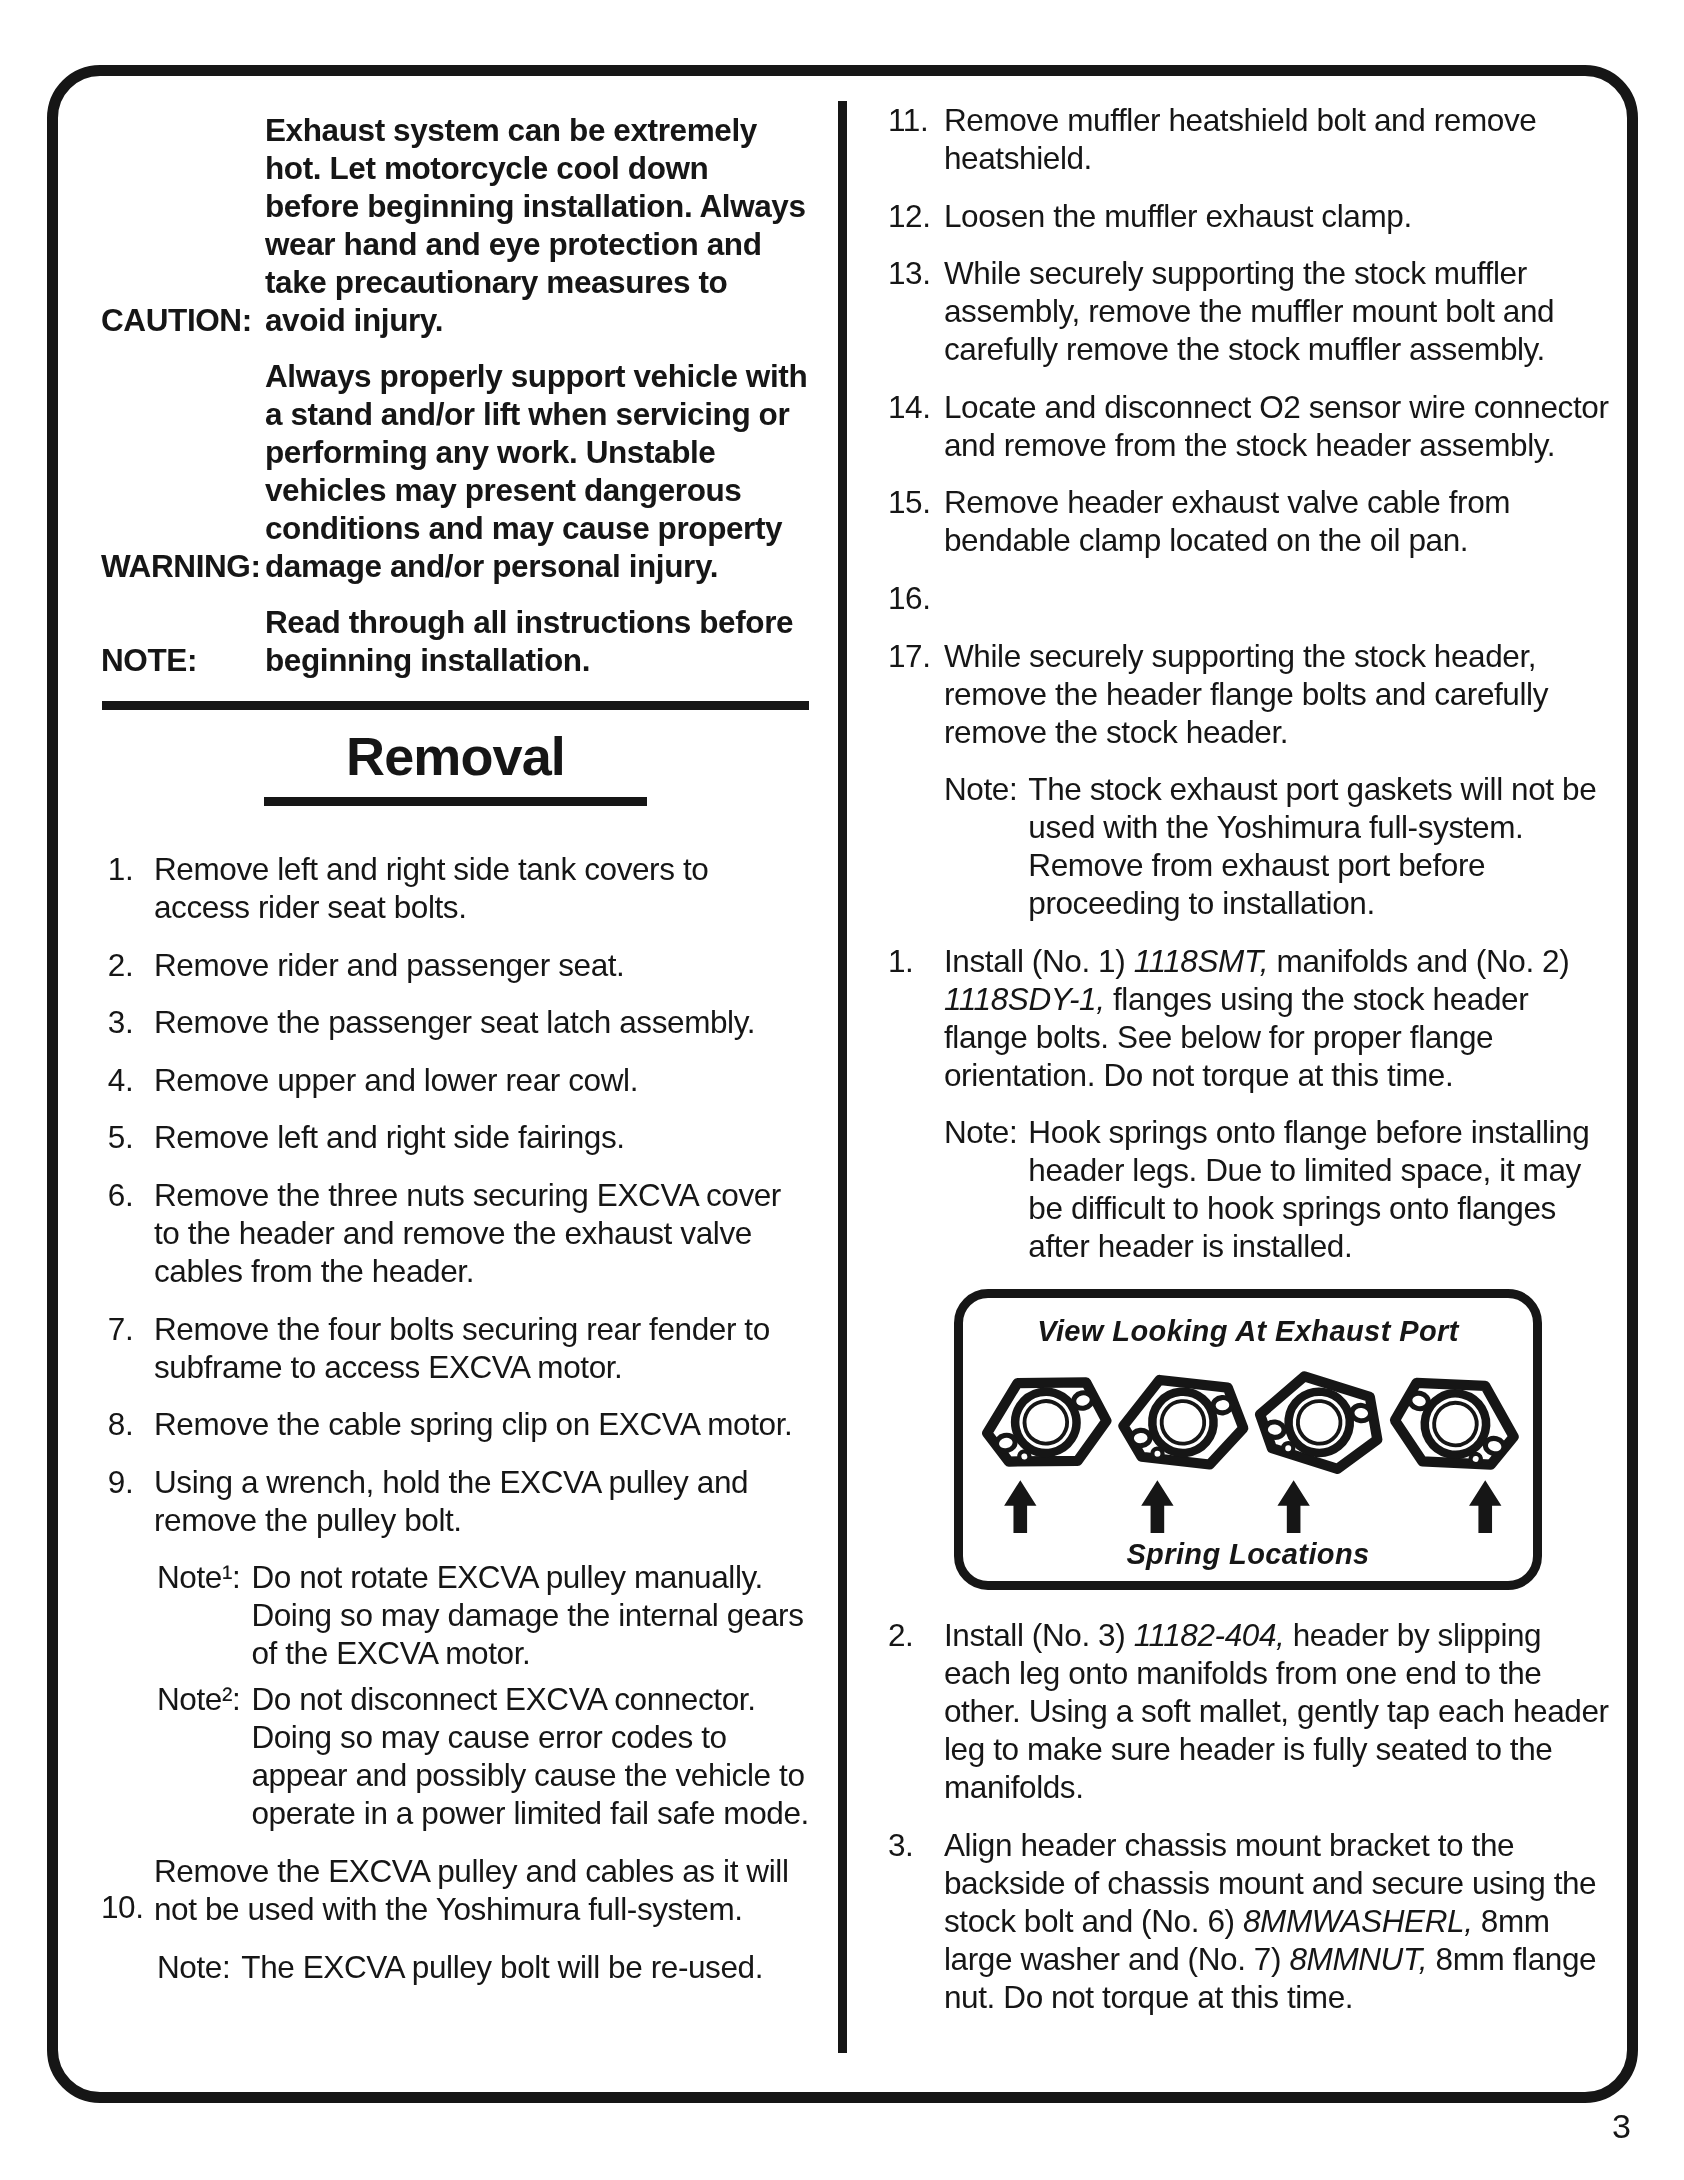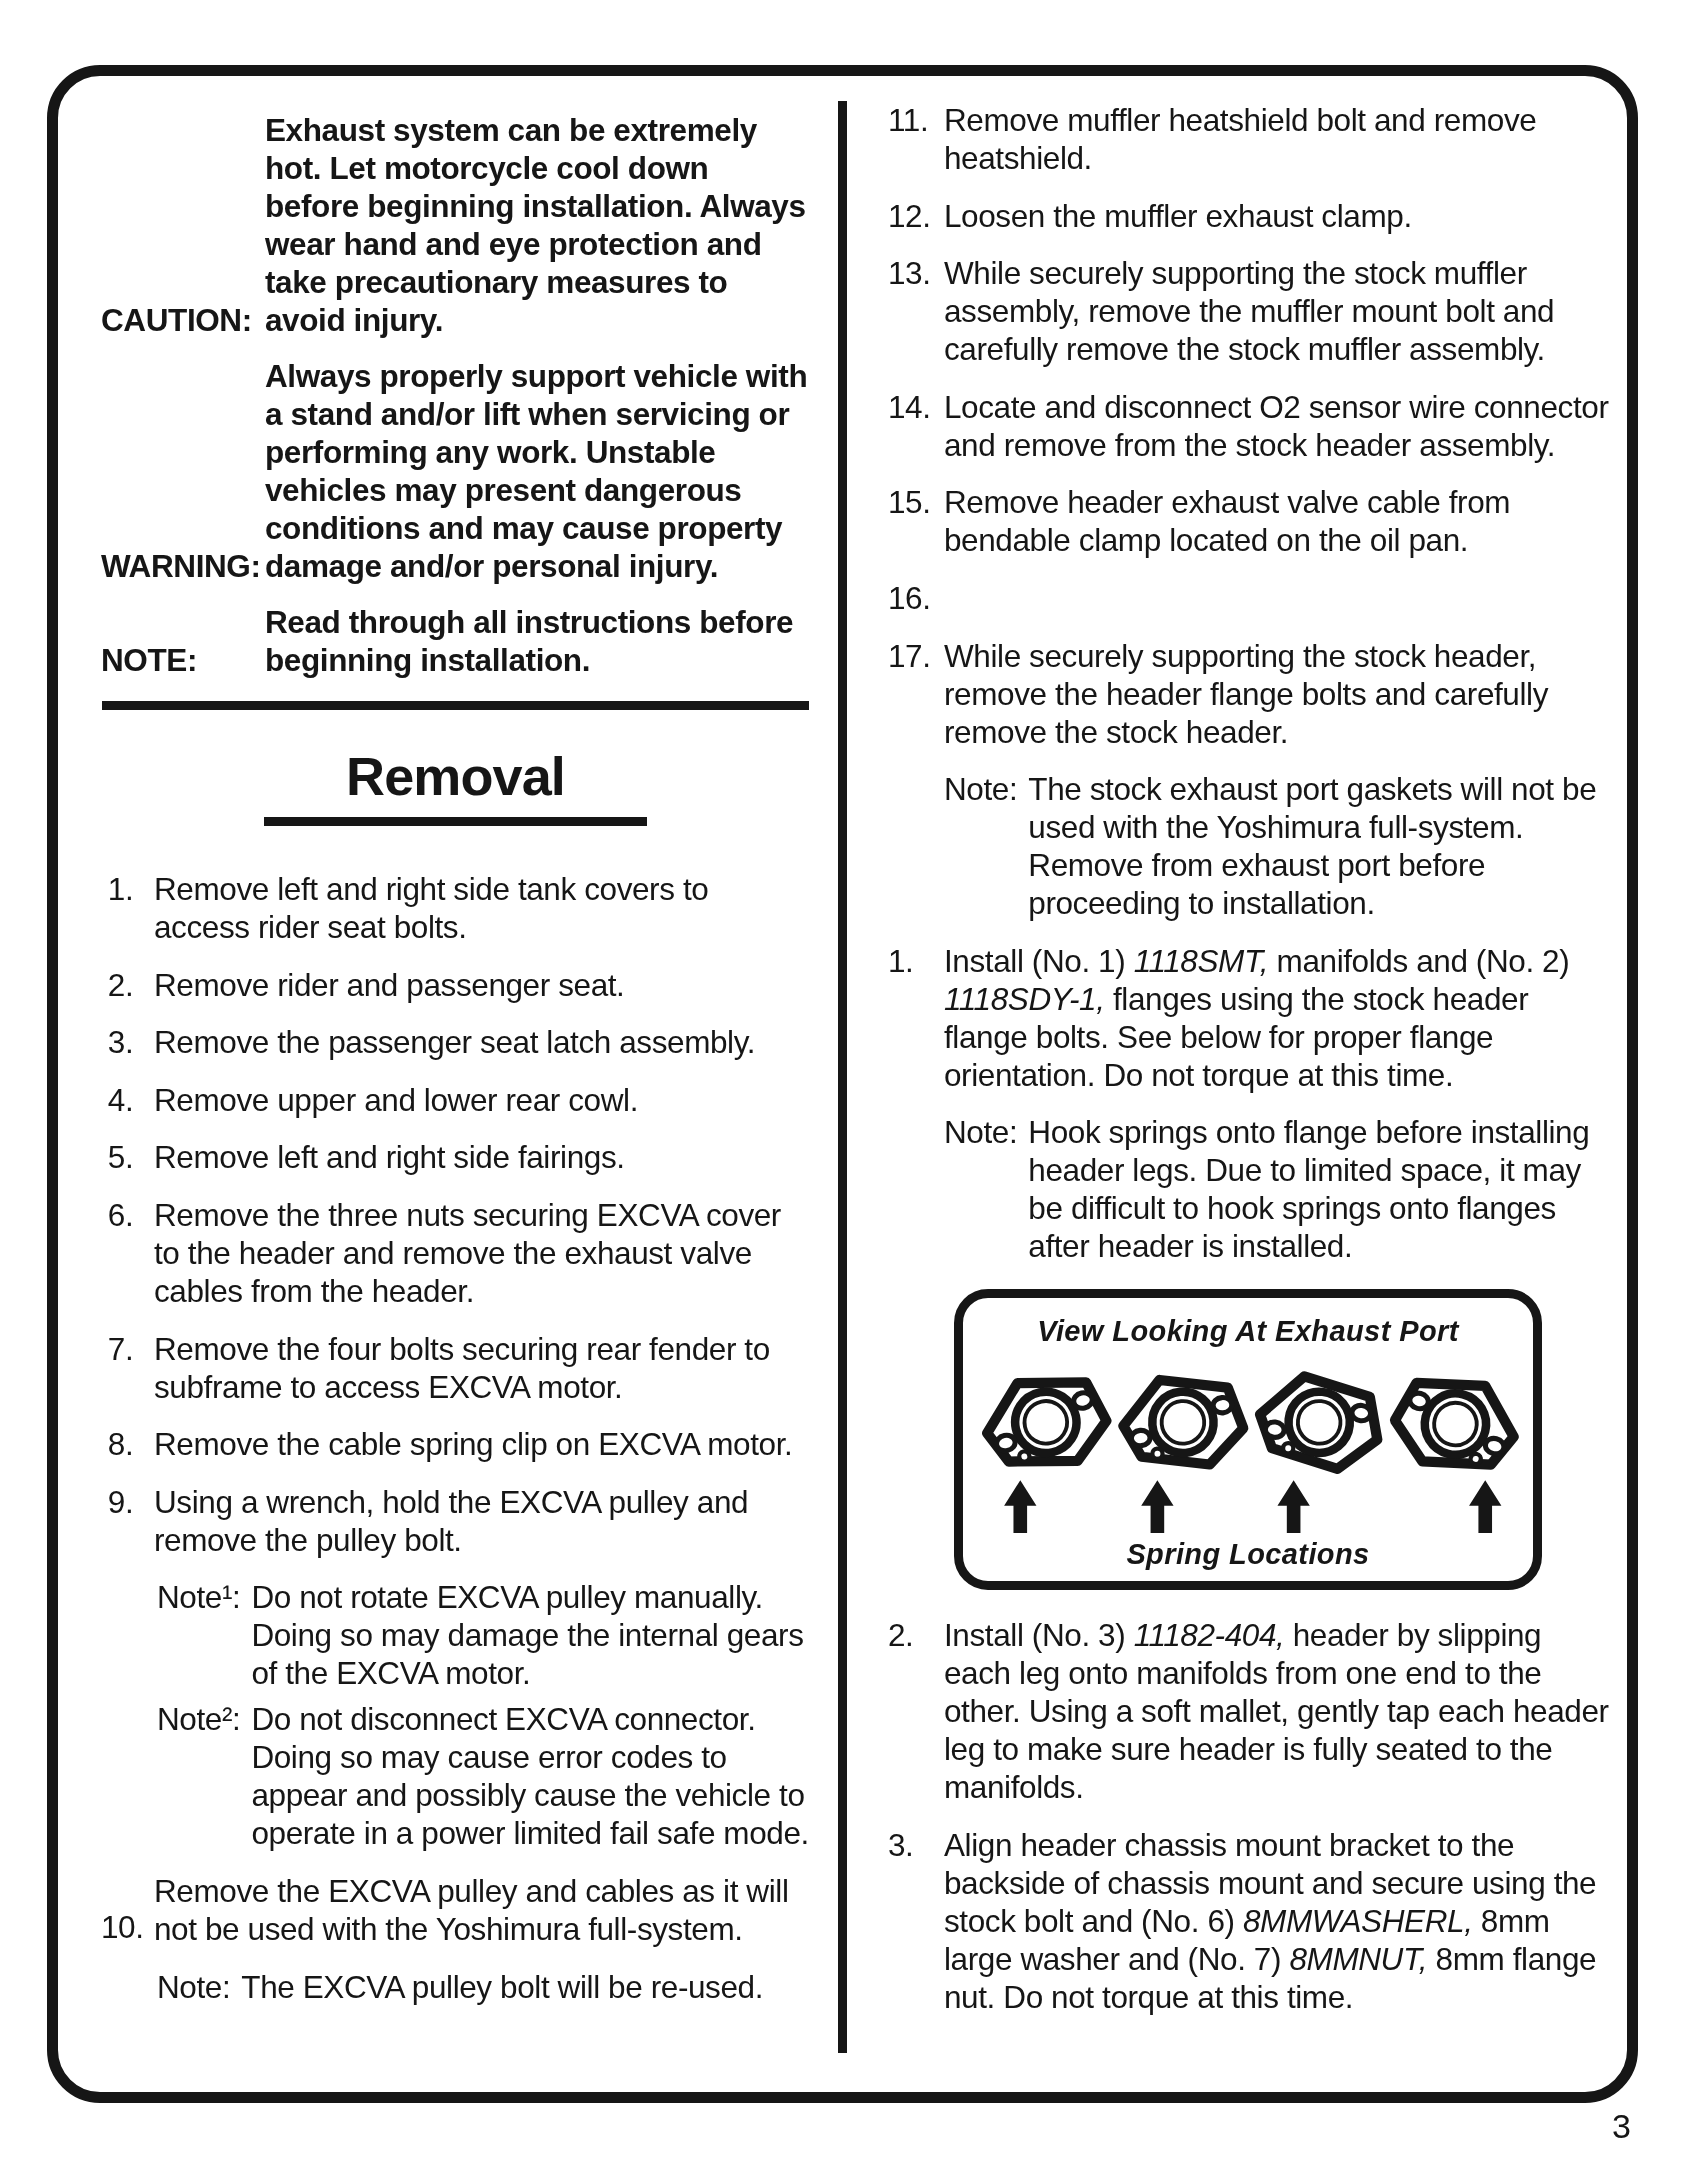--- a/index.html
+++ b/index.html
@@ -15,21 +15,21 @@
   #v-divider{position:absolute;left:838px;top:101px;width:8.5px;height:1952px;background:#161616;}
   #left-col{position:absolute;left:101px;top:111px;width:709px;}
   #right-col{position:absolute;left:888px;top:101px;width:726px;}
 
   .safety-row{display:flex;font-weight:700;margin-bottom:18px;align-items:flex-end;}
   .safety-label{flex:0 0 164px;}
   .safety-text{flex:1;}
 
   .h-divider{width:707px;height:9.4px;background:#161616;margin:22px 0 0 0.9px;}
 
-  .section-head{text-align:center;margin:36px 0 0 0;}
+  .section-head{text-align:center;margin:16px 0 0 0;}
   .section-title{font-size:54px;line-height:60px;font-weight:700;letter-spacing:-0.9px;margin:0;}
   .title-underline{width:383px;height:9.4px;background:#161616;margin:10.2px auto 0;}
   #removal-head{margin-bottom:44px;}
   #install-head{margin:3.4px 0 25.6px 0;}
 
   .li{display:flex;margin-bottom:19.6px;}
   .li .num{flex:0 0 53px;box-sizing:border-box;padding-left:6.8px;}
   .li.wide .num{padding-left:0;margin-top:36px;}
   #right-col .li .num{flex:0 0 56px;padding-left:0;}
 

